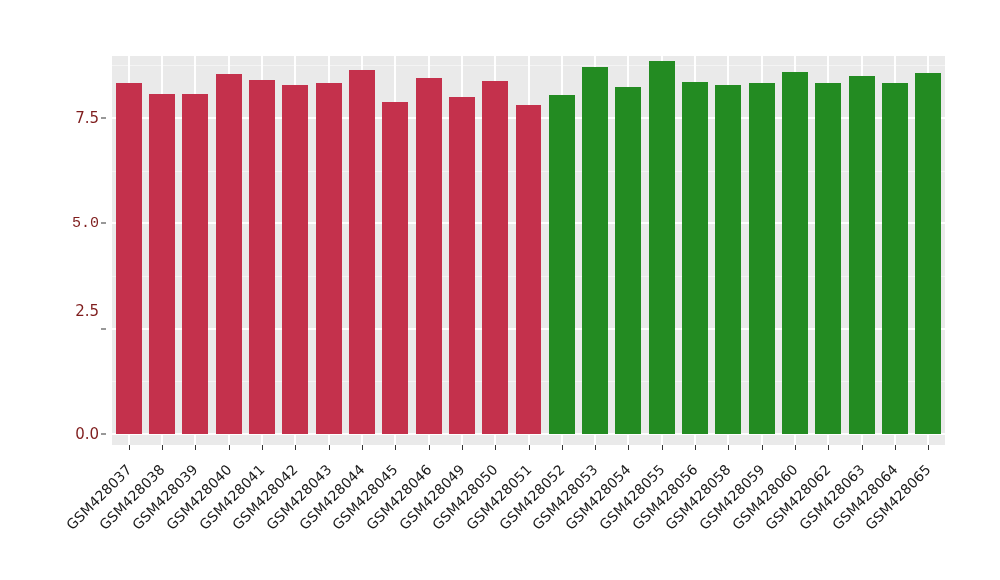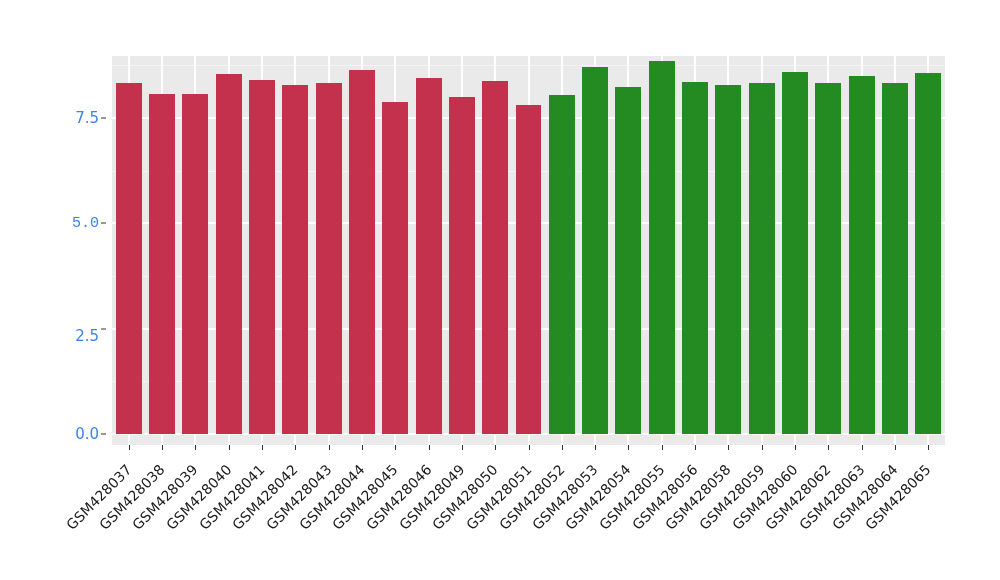--- a/index.html
+++ b/index.html
@@ -45,21 +45,21 @@
     left: 0;
     top: 0;
     width: 112px;
     height: 580px;
   }
   .y-tick {
     position: absolute;
     right: 13px;
     transform: translateY(-50%);
     font-size: 15px;
-    color: #3b82f6;
+    color: #7f1d1d;
     text-align: right;
     white-space: nowrap;
   }
   .y-tick-mark {
     position: absolute;
     right: 6px;
     width: 5px;
     height: 1px;
     background: #333333;
     transform: translateY(-50%);
@@ -145,21 +145,21 @@
 </head>
 <body>
 
 <div id="chart-root">
 
   <div class="y-axis-title">Expression Level</div>
 
   <div class="y-ticks">
       <div class="y-tick" style="top: 434px;">0.0</div>
       <div class="y-tick-mark" style="top: 434px;"></div>
-      <div class="y-tick" style="top: 336px;">2.5</div>
+      <div class="y-tick" style="top: 311px;">2.5</div>
       <div class="y-tick-mark" style="top: 328.675px;"></div>
       <div class="y-tick" style="top: 223.35px; font-family: Liberation Mono, monospace;">5.0</div>
       <div class="y-tick-mark" style="top: 223.35px;"></div>
       <div class="y-tick" style="top: 118.025px;">7.5</div>
       <div class="y-tick-mark" style="top: 118.025px;"></div>
     </div>
 
   <div class="panel">
     <div class="grid-layer">
         <div class="gridline-major" style="top: 377px;"></div>

